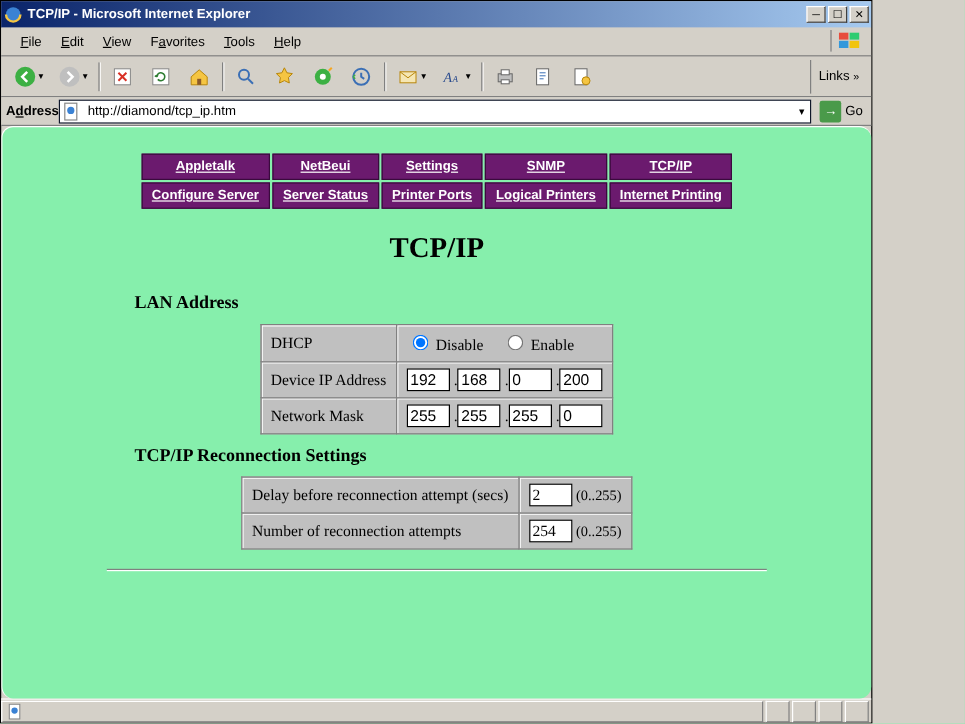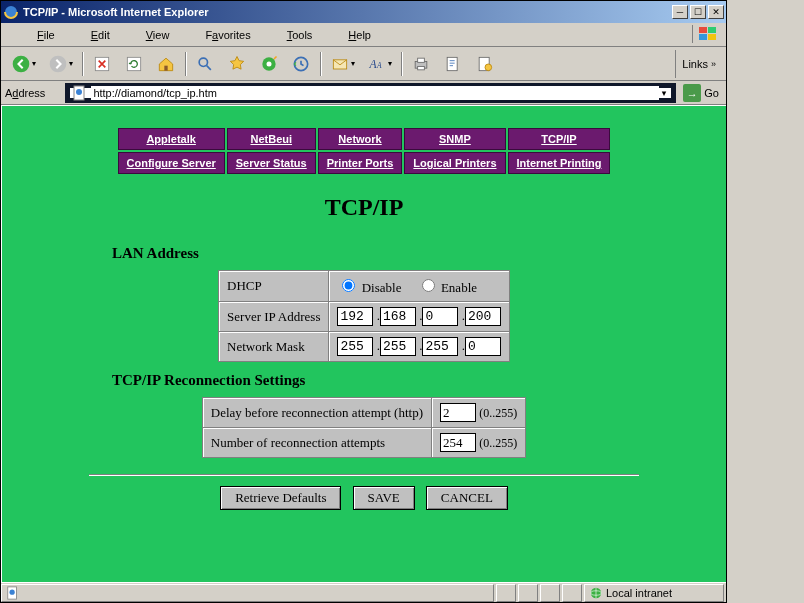--- a/index.html
+++ b/index.html
@@ -7,55 +7,55 @@
 
 .window { width: 727px; height: 603px; display: flex; flex-direction: column; border: 1px solid #000; background: #d4d0c8; }
 
 .titlebar { height: 22px; background: linear-gradient(to right, #0a246a, #a6caf0); display: flex; align-items: center; padding: 0 2px; color: #fff; }
 .titlebar .ie-icon { width: 16px; height: 16px; margin-right: 4px; }
 .titlebar .title { flex: 1; font-weight: bold; font-size: 11px; }
 .titlebar .win-btns { display: flex; gap: 2px; }
 .titlebar .win-btn { width: 16px; height: 14px; background: #d4d0c8; border: 1px solid #fff; border-right-color:#404040; border-bottom-color:#404040; display:flex; align-items:center; justify-content:center; font-size:9px; font-family: Marlett, Arial; color:#000; }
 
 .menubar { height: 24px; display: flex; align-items: center; padding: 0 8px; border-bottom: 1px solid #808080; background:#d4d0c8; position:relative; }
-.menubar .menu-item { padding: 2px 8px; margin-left: 20px; }
+.menubar .menu-item { padding: 2px 8px; }
 .menubar .menu-item u { text-decoration: underline; }
 .menubar .flag { position:absolute; right:4px; top:2px; width:30px; height:18px; border-left:1px solid #808080; display:flex; align-items:center; justify-content:center; }
 .flag svg { width:18px; height:14px; }
 
 .toolbar { height: 34px; display:flex; align-items:center; padding:2px 4px; border-bottom:1px solid #808080; background:#d4d0c8; }
 .tool-btn { height:28px; min-width:28px; display:flex; align-items:center; justify-content:center; margin:0 1px; padding:0 4px; border:1px solid transparent; border-radius:3px; }
 .tool-btn svg { width:20px; height:20px; }
 .tool-sep { width:1px; height:24px; background:#808080; margin:0 3px; box-shadow:1px 0 0 #fff; }
 .tool-drop { font-size:8px; color:#000; margin-left:1px; }
 .links-panel { margin-left:auto; display:flex; align-items:center; border-left:1px solid #808080; padding:0 6px; height:28px; }
 .links-panel .chev { font-size:9px; margin-left:3px; }
 
 .addressbar { height: 24px; display:flex; align-items:center; padding:2px 4px; border-bottom:1px solid #808080; background:#d4d0c8; }
-.addressbar .label { margin-right:20px; }
-.addressbar .addr-input { flex:1; height:20px; border:5px solid #0f172a; background:#fff; display:flex; align-items:center; padding:0 2px; }
+.addressbar .label { margin-right:0;font-weight:bold; }
+.addressbar .addr-input { flex:1; height:20px; border:1px solid #0f172a; background:#fff; display:flex; align-items:center; padding:0 2px; }
 .addr-input .page-icon { width:16px; height:16px; margin-right:3px; }
 .addr-input input { border:none; outline:none; flex:1; font-family:inherit; font-size:11px; }
 .addr-input .drop { font-size:9px; padding:0 3px; }
 .go-btn { height:20px; display:flex; align-items:center; margin-left:4px; padding:0 3px; }
 .go-btn .go-sq { width:18px; height:18px; background:#4a9a4a; border-radius:2px; display:flex; align-items:center; justify-content:center; color:#fff; margin-right:3px; }
 
-.content { flex:1; background:#22c55e; overflow:auto; border-top:1px solid #fff; border-left:1px solid #fff; position:relative; }
+.content { flex:1; background:#86efac; overflow:auto; border-top:1px solid #fff; border-left:1px solid #fff; position:relative;border-radius:10px; }
 .content-inner { padding: 20px 10px; }
 
 .nav-table { border-collapse:separate; border-spacing:2px; margin:0 auto; }
 .nav-table td { background:#6b1a6e; color:#fff; font-weight:bold; text-align:center; padding:4px 8px; font-size:11px; border:1px solid #3a0a3d; text-decoration:underline; white-space:nowrap; }
 
 .page-heading { text-align:center; font-family:"Times New Roman",serif; font-size:24px; font-weight:bold; color:#000; margin:18px 0 24px; }
 
 .section-title { font-family:"Times New Roman",serif; font-size:15px; font-weight:bold; color:#000; margin:10px 0 8px 100px; }
 
 .settings-table { border-collapse:collapse; margin:0 auto; background:#c0c0c0; }
 .settings-table td { border:1px solid #808080; padding:5px 8px; font-family:"Times New Roman",serif; font-size:13px; vertical-align:middle; white-space:nowrap; box-shadow: inset 1px 1px 0 #fff; }
-.ip-input { width:36px; height:19px; font-family:Liberation Mono, monospace; font-size:13px; border:1px solid #000; background:#fff; padding:0 2px; }
+.ip-input { width:36px; height:19px; font-family:Liberation Sans, sans-serif; font-size:13px; border:1px solid #000; background:#fff; padding:0 2px; }
 .small-input { width:36px; height:19px; font-family:"Times New Roman",serif; font-size:13px; border:1px solid #000; background:#fff; padding:0 2px; }
 .radio-label { font-family:"Times New Roman",serif; font-size:13px; margin-right:12px; }
 .range-text { font-family:"Times New Roman",serif; font-size:12px; margin-left:0; }
 
 .hr-line { width:550px; margin:16px auto 10px; border:none; border-top:1px solid #808080; border-bottom:1px solid #fff; }
 
 .button-row { text-align:center; margin-top:8px; }
 .form-btn { font-family:"Times New Roman",serif; font-size:13px; background:#c0c0c0; border:1px solid #000; box-shadow: inset 1px 1px 0 #fff, inset -1px -1px 0 #808080; padding:3px 14px; margin:0 4px; }
 
 .statusbar { height:20px; display:flex; align-items:center; border-top:1px solid #fff; background:#d4d0c8; font-size:11px; }
@@ -218,21 +218,21 @@
   </div>
 
   <div class="content">
     <div class="content-inner">
 
       <table class="nav-table">
         <tbody>
             <tr>
           <td>Appletalk</td>
           <td>NetBeui</td>
-          <td>Network</td>
+          <td>Settings</td>
           <td>SNMP</td>
           <td>TCP/IP</td>
         </tr>
         <tr>
           <td>Configure Server</td>
           <td>Server Status</td>
           <td>Printer Ports</td>
           <td>Logical Printers</td>
           <td>Internet Printing</td>
         </tr>
@@ -246,21 +246,21 @@
       <table class="settings-table">
         <tbody>
             <tr>
           <td>DHCP</td>
           <td>
             <label class="radio-label"><input type="radio" name="dhcp" checked="" style=""> <span>Disable</span></label>
             <label class="radio-label"><input type="radio" name="dhcp" style=""> <span>Enable</span></label>
           </td>
         </tr>
         <tr>
-          <td>Server IP Address</td>
+          <td>Device IP Address</td>
           <td>
             <input class="ip-input" value="192" style="">
             .<input class="ip-input" value="168" style="">
             .<input class="ip-input" value="0" style="">
             .<input class="ip-input" value="200" style="">
           </td>
         </tr>
         <tr>
           <td>Network Mask</td>
           <td>
@@ -271,61 +271,48 @@
           </td>
         </tr>
       </tbody>
         </table>
 
       <div class="section-title">TCP/IP Reconnection Settings</div>
 
       <table class="settings-table">
         <tbody>
             <tr>
-          <td>Delay before reconnection attempt (http)</td>
+          <td>Delay before reconnection attempt (secs)</td>
           <td>
             <input class="small-input" value="2" style="">
             <span class="range-text">(0..255)</span>
           </td>
         </tr>
         <tr>
           <td>Number of reconnection attempts</td>
           <td>
             <input class="small-input" value="254" style="">
             <span class="range-text">(0..255)</span>
           </td>
         </tr>
       </tbody>
         </table>
 
       <hr class="hr-line">
 
-      <div class="button-row">
-        <button class="form-btn">Retrieve Defaults</button>
-        <button class="form-btn">SAVE</button>
-        <button class="form-btn">CANCEL</button>
-      </div>
 
     </div>
   </div>
 
   <div class="statusbar">
     <div class="status-cell main">
       <svg class="globe-icon" viewBox="0 0 16 16">
           <rect x="2" y="1" width="10" height="14" fill="#fff" stroke="#888"></rect>
           <circle cx="7" cy="7" r="3" fill="#3b82d4"></circle>
         </svg>
     </div>
     <div class="status-cell small"></div>
     <div class="status-cell small"></div>
     <div class="status-cell small"></div>
     <div class="status-cell small"></div>
-    <div class="status-cell zone">
-      <svg class="globe-icon" viewBox="0 0 16 16">
-          <circle cx="8" cy="8" r="6" fill="#3cb043"></circle>
-          <ellipse cx="8" cy="8" rx="6" ry="2.5" fill="none" stroke="#fff" stroke-width="0.7"></ellipse>
-          <path d="M8 2v12" stroke="#fff" stroke-width="0.7"></path>
-        </svg>
-      <span>Local intranet</span>
-    </div>
   </div>
 
 </div>
 
 </body></html>

